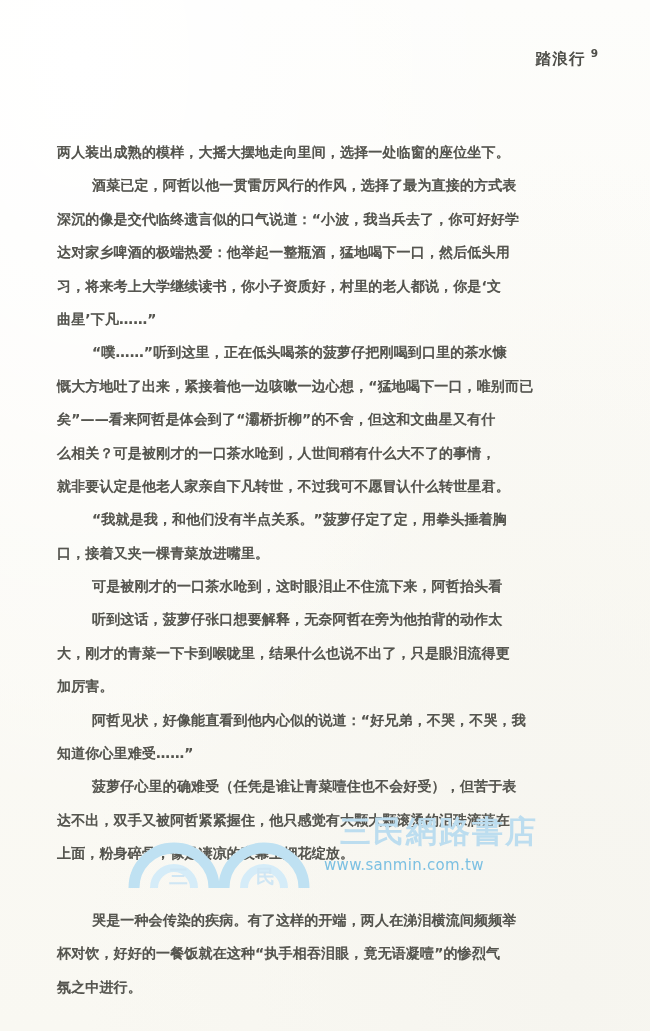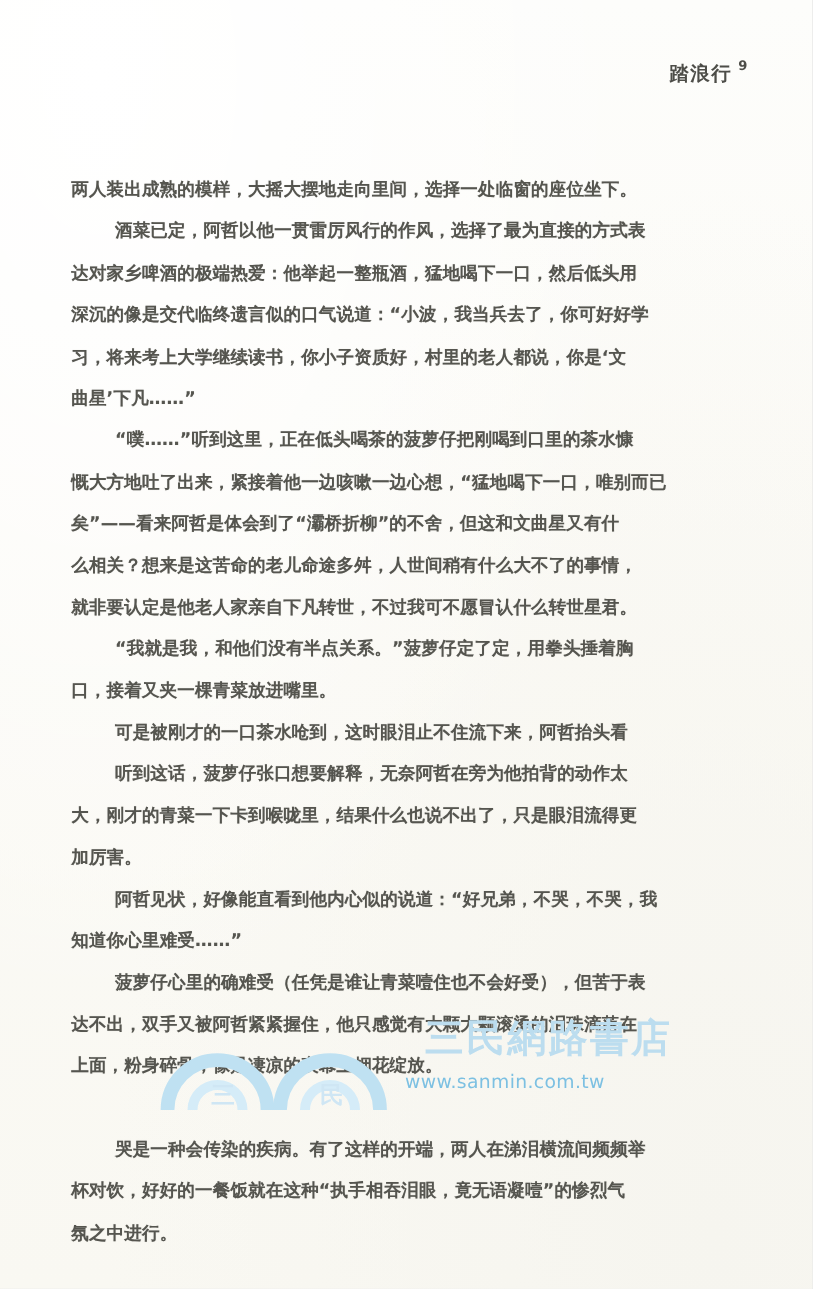--- a/index.html
+++ b/index.html
@@ -117,28 +117,28 @@
 <div class="page">
 
   <div class="header">
     <span class="header-title">踏浪行</span>
     <span class="header-pageno">9</span>
   </div>
 
   <div class="textblock">
       <div class="line">两人装出成熟的模样，大摇大摆地走向里间，选择一处临窗的座位坐下。</div>
       <div class="line indent">酒菜已定，阿哲以他一贯雷厉风行的作风，选择了最为直接的方式表</div>
+      <div class="line">深沉的像是交代临终遗言似的口气说道：“小波，我当兵去了，你可好好学</div>
       <div class="line">达对家乡啤酒的极端热爱：他举起一整瓶酒，猛地喝下一口，然后低头用</div>
-      <div class="line">深沉的像是交代临终遗言似的口气说道：“小波，我当兵去了，你可好好学</div>
       <div class="line">习，将来考上大学继续读书，你小子资质好，村里的老人都说，你是‘文</div>
       <div class="line">曲星’下凡……”</div>
       <div class="line indent">“噗……”听到这里，正在低头喝茶的菠萝仔把刚喝到口里的茶水慷</div>
       <div class="line">慨大方地吐了出来，紧接着他一边咳嗽一边心想，“猛地喝下一口，唯别而已</div>
       <div class="line">矣”——看来阿哲是体会到了“灞桥折柳”的不舍，但这和文曲星又有什</div>
-      <div class="line">么相关？想来是这苦命的老儿命途多舛，人世间稍有什么大不了的事情，</div>
+      <div class="line">么相关？可是被刚才的一口茶水呛到，人世间稍有什么大不了的事情，</div>
       <div class="line">就非要认定是他老人家亲自下凡转世，不过我可不愿冒认什么转世星君。</div>
       <div class="line indent">“我就是我，和他们没有半点关系。”菠萝仔定了定，用拳头捶着胸</div>
       <div class="line">口，接着又夹一棵青菜放进嘴里。</div>
       <div class="line indent">可是被刚才的一口茶水呛到，这时眼泪止不住流下来，阿哲抬头看</div>
       <div class="line indent">听到这话，菠萝仔张口想要解释，无奈阿哲在旁为他拍背的动作太</div>
       <div class="line">大，刚才的青菜一下卡到喉咙里，结果什么也说不出了，只是眼泪流得更</div>
       <div class="line">加厉害。</div>
       <div class="line indent">阿哲见状，好像能直看到他内心似的说道：“好兄弟，不哭，不哭，我</div>
       <div class="line">知道你心里难受……”</div>
       <div class="line indent">菠萝仔心里的确难受（任凭是谁让青菜噎住也不会好受），但苦于表</div>

